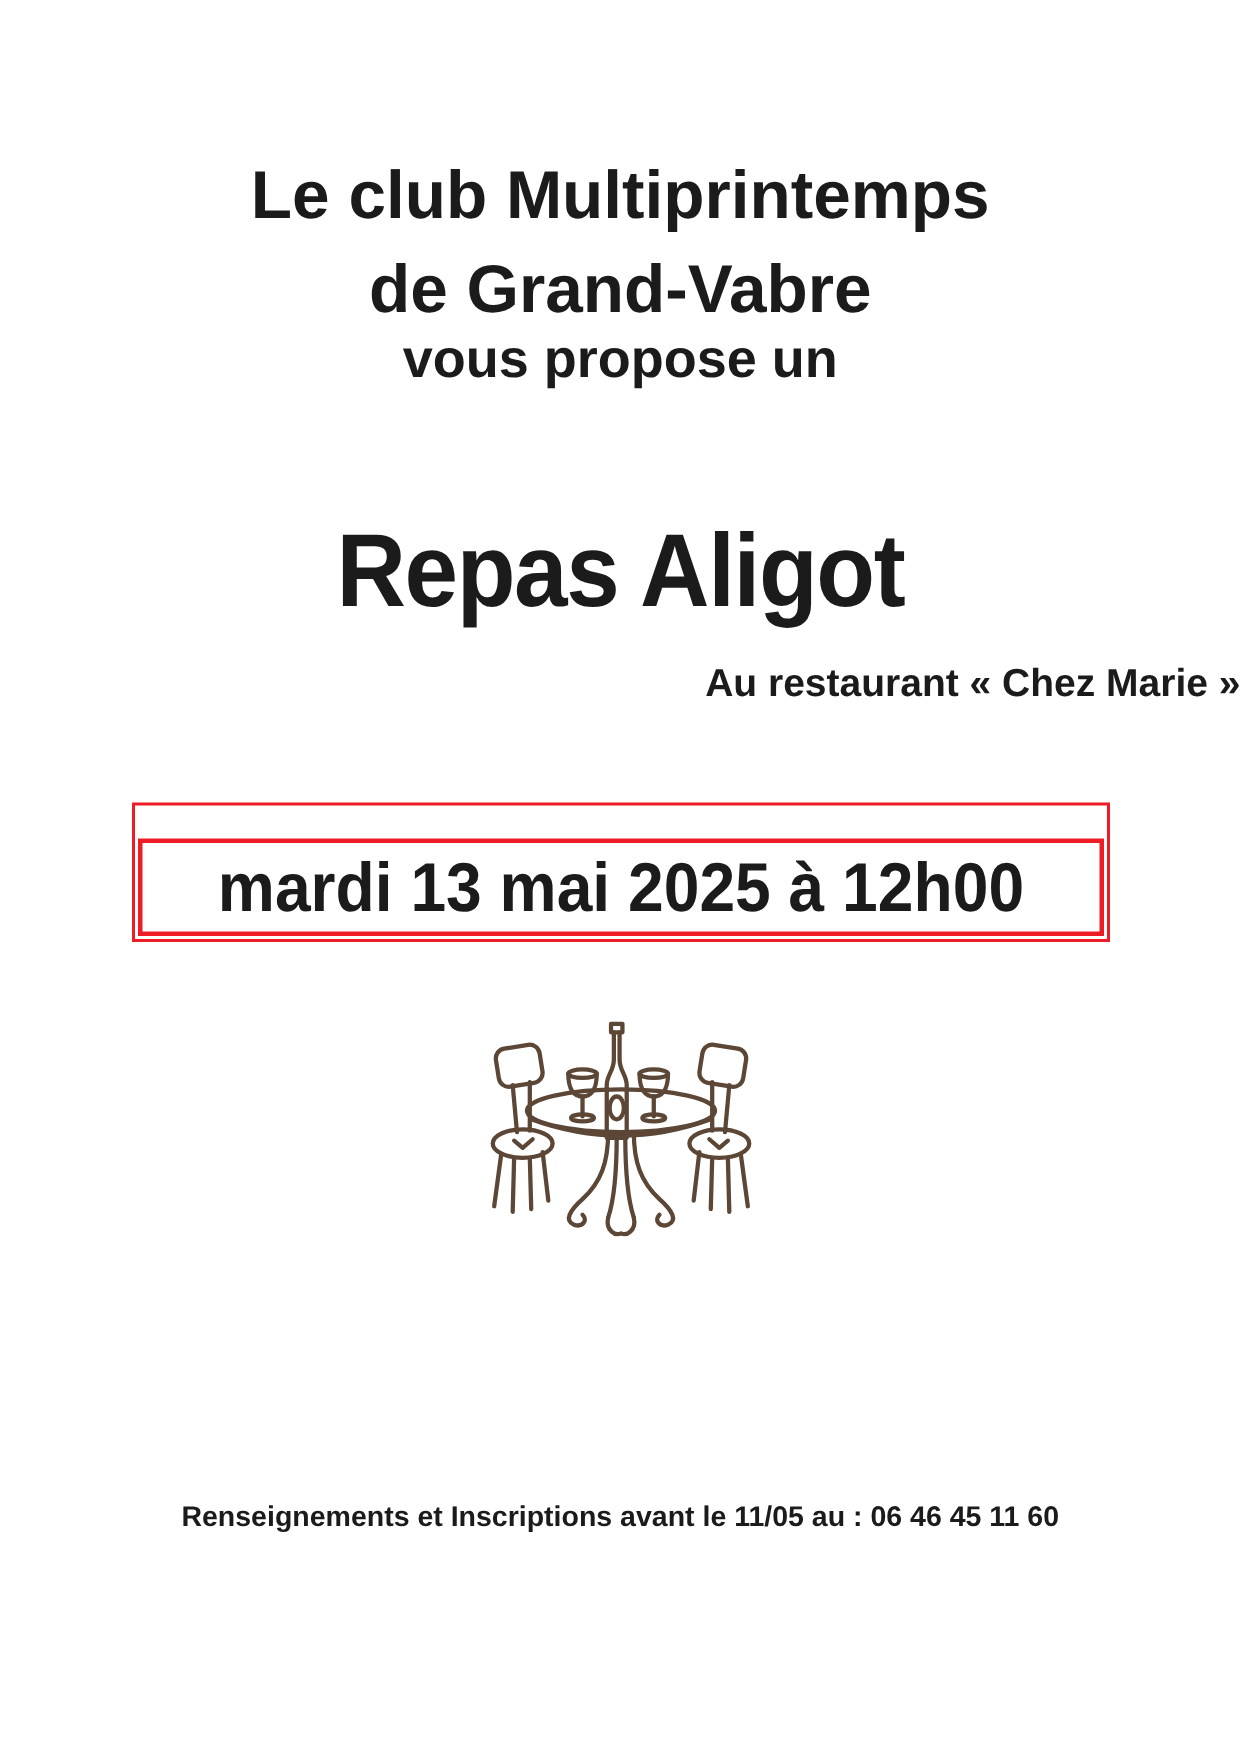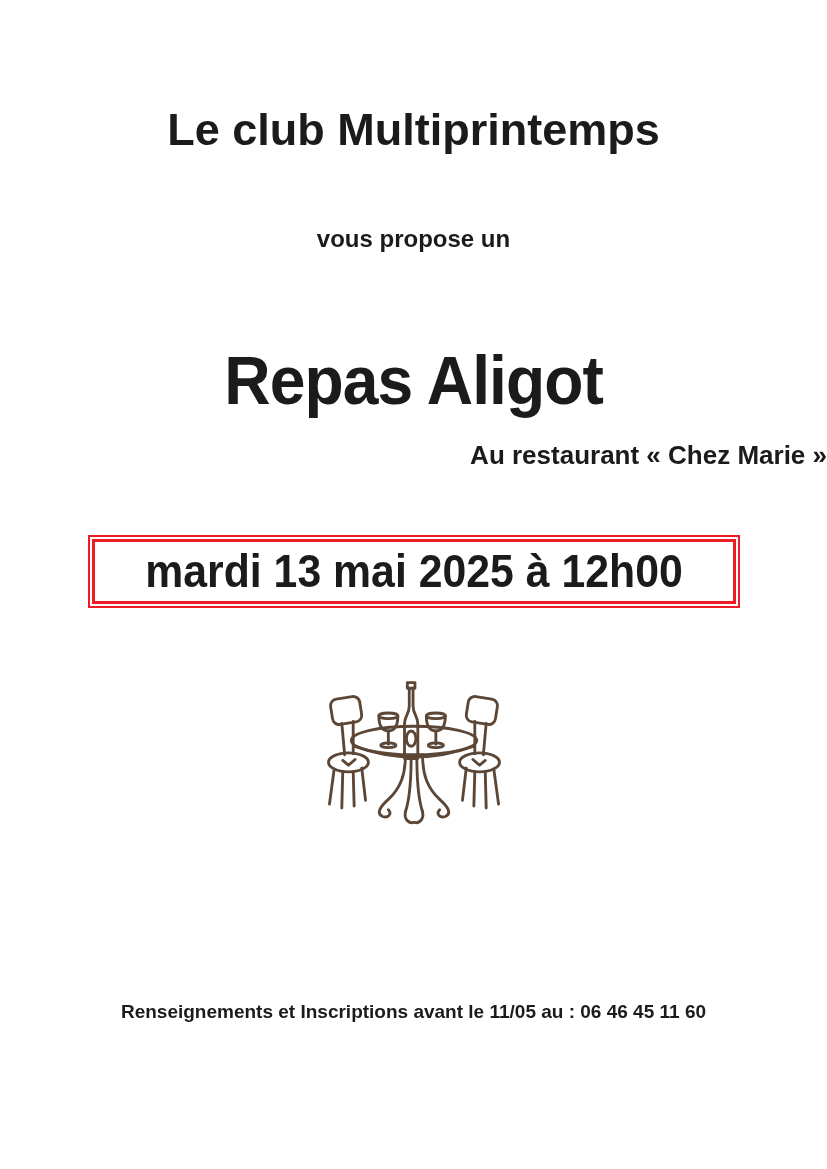--- a/index.html
+++ b/index.html
@@ -30,21 +30,21 @@
     white-space: nowrap;
   }
   .club-title {
     top: 98px;
     font-size: 45px;
     line-height: 63px;
   }
   .club-title .line { display: block; }
   .tagline {
     top: 221px;
-    font-size: 24px;
+    font-size: 36px;
     line-height: 36px;
   }
   .event-title {
     top: 325px;
     font-size: 69px;
     line-height: 112px;
     letter-spacing: -1px;
   }
   .venue {
     top: 438px;
@@ -57,20 +57,21 @@
     top: 535px;
     left: 88px;
     right: 87px;
     border: 2px solid var(--accent-red, #ee1c24);
     padding: 2px;
     background: var(--background, #ffffff);
   }
   .date-box-inner {
     border: 3px solid var(--accent-red, #ee1c24);
     text-align: center;
+    margin-top: 20px;
   }
   .date-text {
     font-size: 46px;
     line-height: 59px;
   }
   .illustration {
     top: 672px;
     height: 156px;
     color: var(--illustration-brown, #5c4636);
   }
@@ -85,20 +86,21 @@
     line-height: 26px;
   }
 </style>
 </head>
 <body>
 
 <div class="page">
 
   <header class="centered club-title">
     <span class="line">Le club Multiprintemps</span>
+    <span class="line">de Grand-Vabre</span>
   </header>
 
   <div class="centered tagline">vous propose un</div>
 
   <div class="centered event-title">
     <span class="condense">Repas Aligot</span>
   </div>
 
   <div class="centered venue">Au restaurant « Chez Marie »</div>
 

